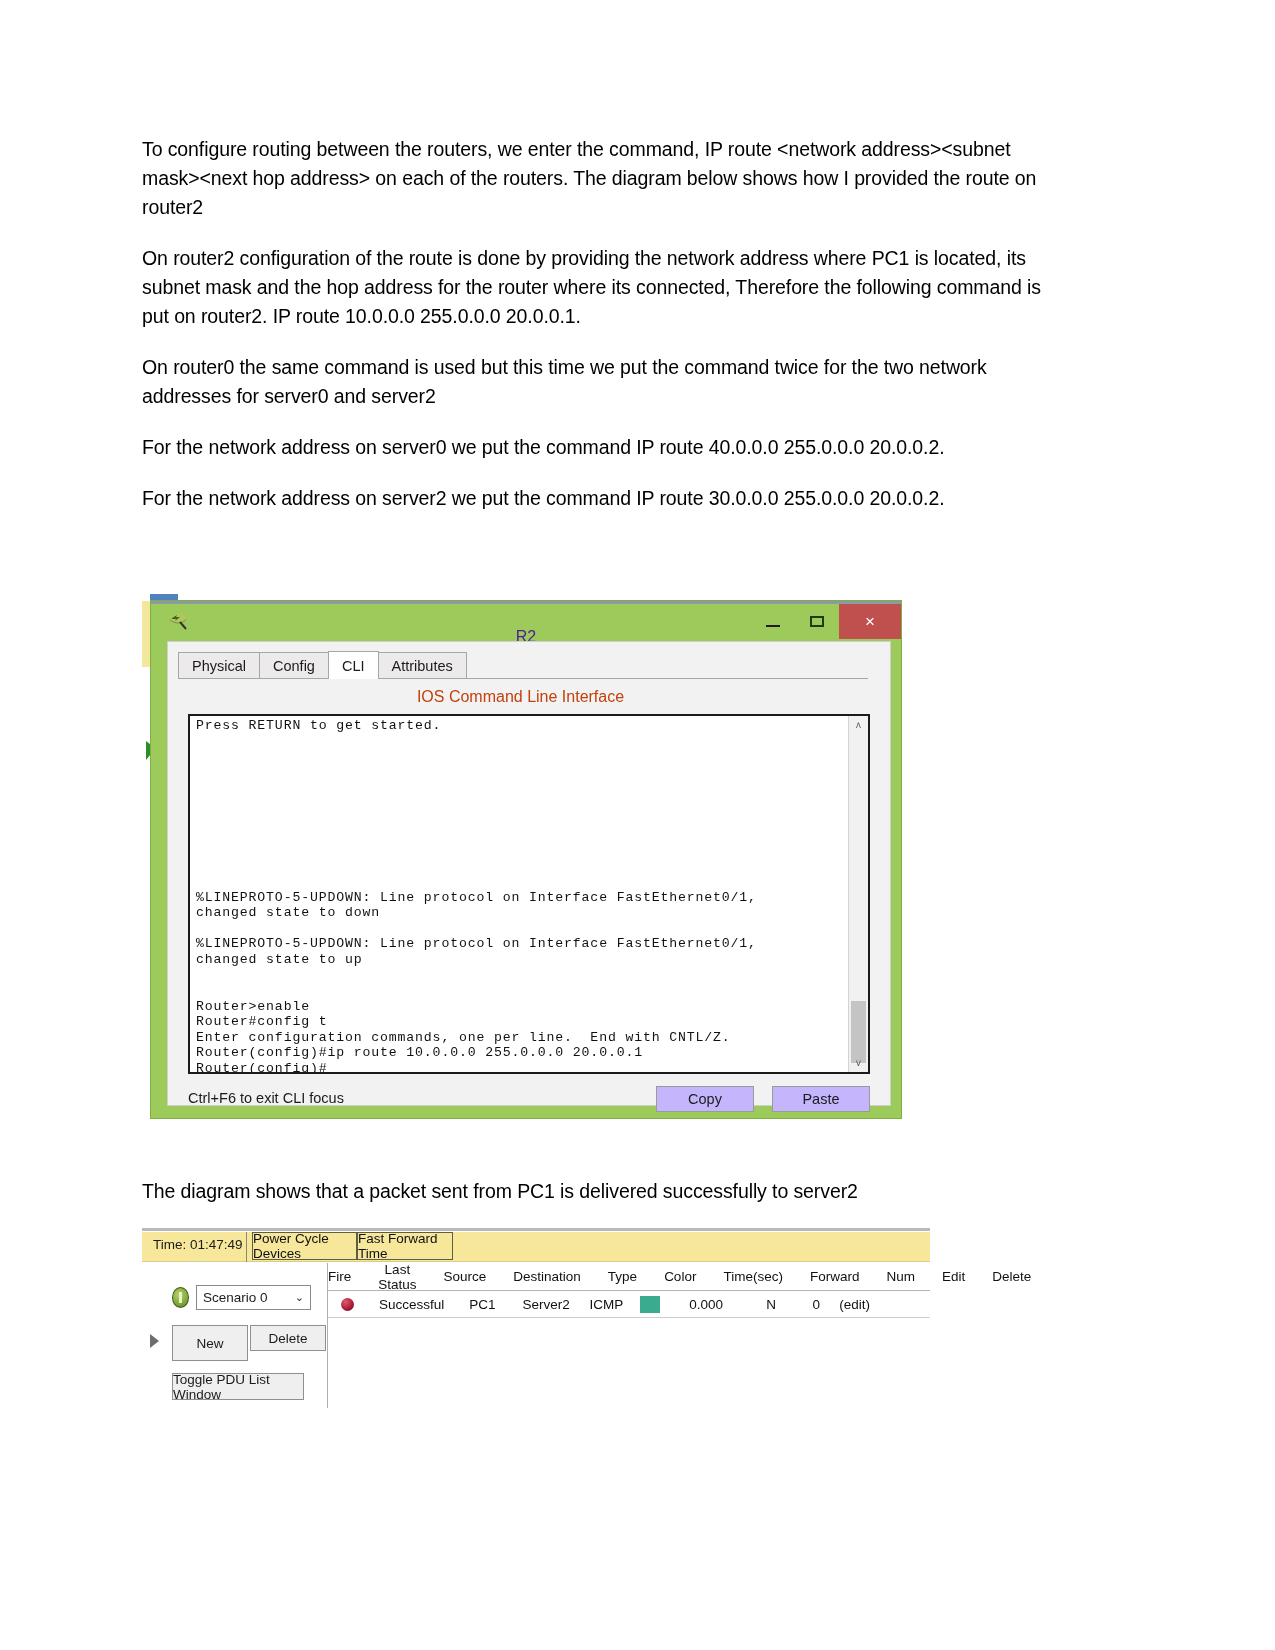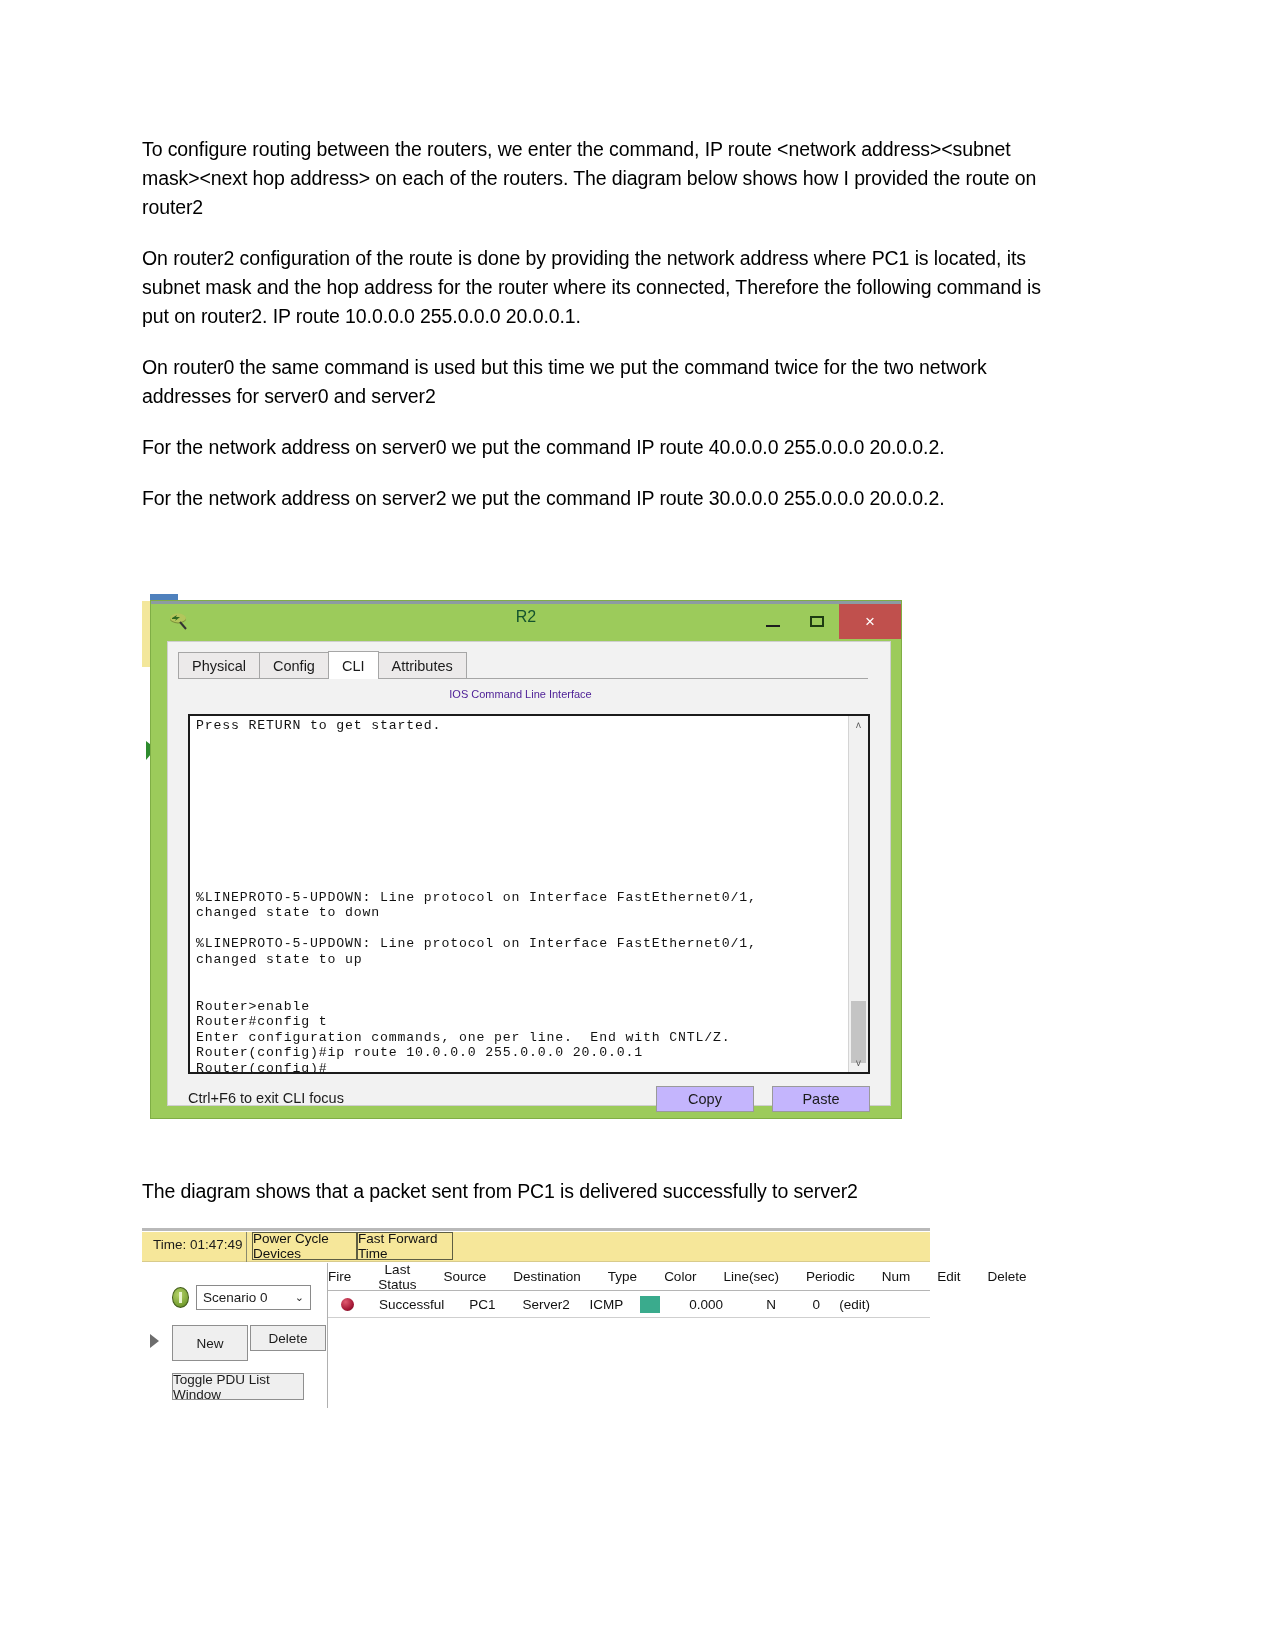--- a/index.html
+++ b/index.html
@@ -99,24 +99,24 @@
     position: absolute;
     left: 16px;
     top: 8px;
     width: 22px;
     height: 20px;
   }
   .titlebar .title {
     position: absolute;
     left: 0;
     right: 0;
-    top: 4px;
+    top: 24px;
     text-align: center;
     font-size: 16px;
-    color: #14532d;
+    color: #4c1d95;
   }
   .win-btns {
     position: absolute;
     right: 0px;
     top: 0px;
     height: 35px;
     display: flex;
     align-items: stretch;
   }
   .win-btn {
@@ -189,22 +189,22 @@
     height: 27px;
     margin-bottom: -1px;
   }
 
   .cli-header {
     position: absolute;
     left: 0;
     right: 17px;
     top: 46px;
     text-align: center;
-    font-size: 11px;
-    color: #4c1d95;
+    font-size: 16px;
+    color: #c2410c;
   }
 
   .terminal {
     position: absolute;
     left: 20px;
     top: 72px;
     right: 20px;
     height: 360px;
     background: #ffffff;
     border: 2px solid #1b1b1b;
@@ -621,22 +621,22 @@
   <div class="pdu-bg-fill"></div>
 
   <div class="pdu">
     <div class="pdu-head">
       <div class="c-fire">Fire</div>
       <div class="c-stat">Last Status</div>
       <div class="c-src">Source</div>
       <div class="c-dst">Destination</div>
       <div class="c-type">Type</div>
       <div class="c-color">Color</div>
-      <div class="c-time">Line(sec)</div>
-      <div class="c-per">Periodic</div>
+      <div class="c-time">Time(sec)</div>
+      <div class="c-per">Forward</div>
       <div class="c-num">Num</div>
       <div class="c-edit">Edit</div>
       <div class="c-del">Delete</div>
     </div>
 
     <div class="pdu-row">
       <div class="c-fire"><span class="fire-dot"></span></div>
       <div class="c-stat">Successful</div>
       <div class="c-src">PC1</div>
       <div class="c-dst">Server2</div>

